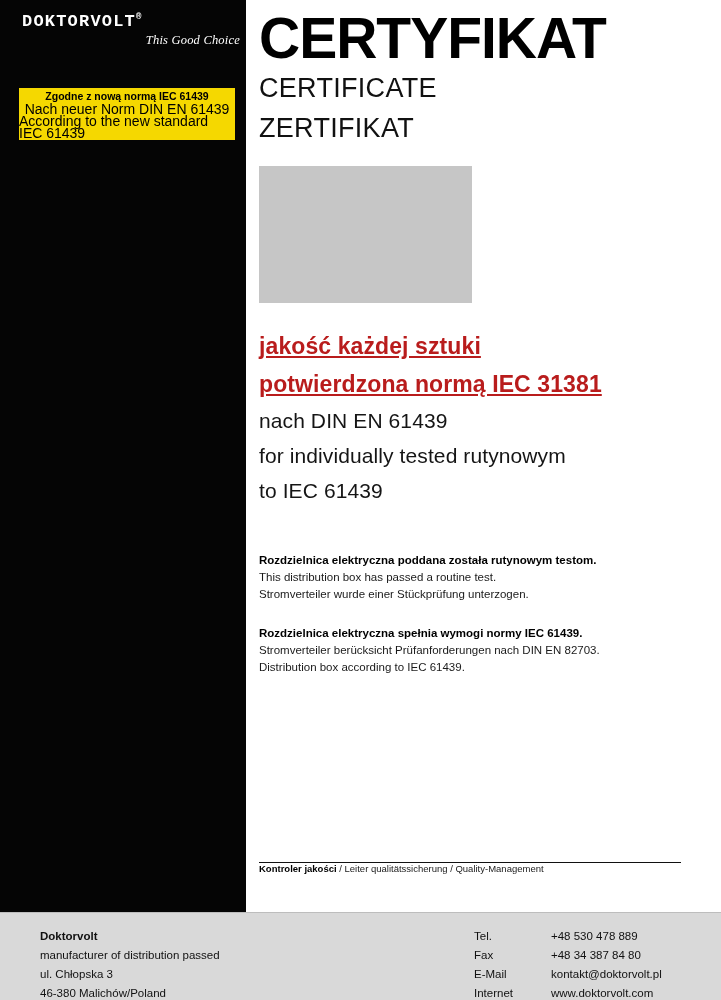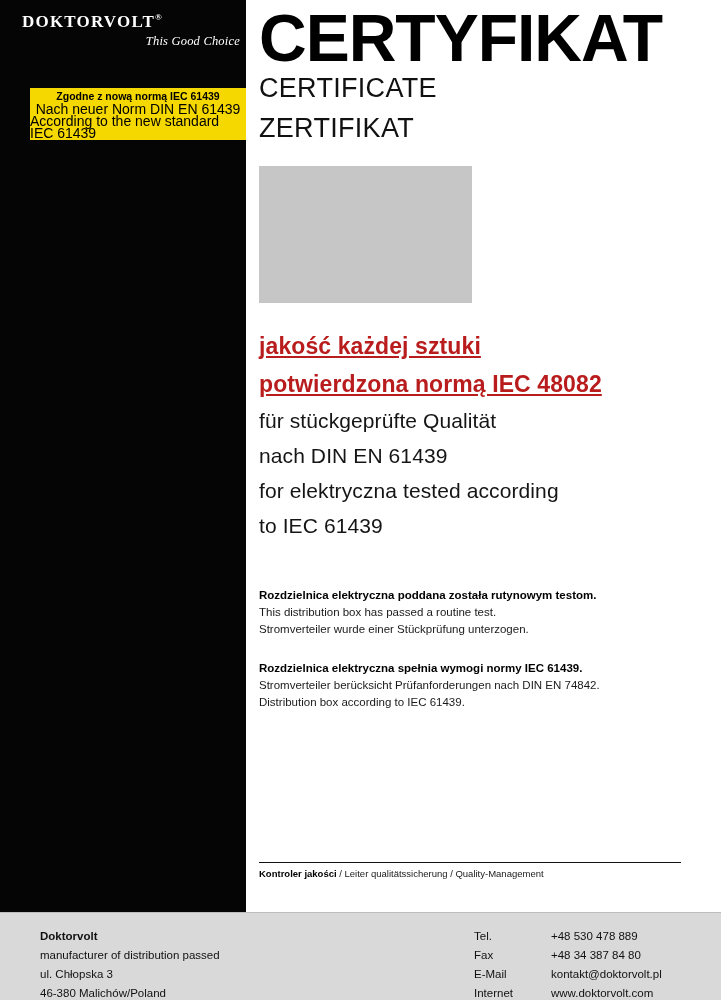--- a/index.html
+++ b/index.html
@@ -36,42 +36,42 @@
     position: absolute;
     left: 22px;
     top: 12px;
     width: 224px;
   }
   .brand-name {
     color: #ffffff;
     font-weight: bold;
     font-size: 17px;
     letter-spacing: 1.2px;
-    font-family: Liberation Serif, serif;
+    font-family: Liberation Mono, monospace;
     white-space: nowrap;
   }
   .brand-name sup {
     font-size: 9px;
     vertical-align: super;
     letter-spacing: 0;
   }
   .brand-slogan {
     color: #ffffff;
     font-size: 12.5px;
     font-style: italic;
     font-family: "Liberation Serif", serif;
     text-align: right;
     width: 218px;
     margin-top: 2px;
     letter-spacing: 0.2px;
   }
 
   .yellow-box {
     position: absolute;
-    left: 30px;
+    left: 19px;
     top: 88px;
     width: 216px;
     height: 52px;
     background: #f5d800;
     display: flex;
     flex-direction: column;
     align-items: center;
     justify-content: center;
   }
   .yellow-line-1 {
@@ -89,21 +89,21 @@
 
   
   .content {
     position: absolute;
     left: 259px;
     top: 0;
     width: 440px;
   }
 
   .title-main {
-    font-size: 66px;
+    font-size: 57px;
     font-weight: bold;
     letter-spacing: -1px;
     line-height: 60px;
     margin-top: 8px;
     color: #000;
     font-family: "Liberation Sans", sans-serif;
   }
   .title-sub {
     font-size: 27px;
     line-height: 40px;
@@ -158,21 +158,20 @@
     position: absolute;
     left: 259px;
     top: 862px;
     width: 422px;
   }
   .sig-rule {
     border-top: 1px solid #111;
     width: 422px;
   }
   .sig-caption {
-    margin-top: 5px;
     font-size: 9.5px;
     color: #1a1a1a;
   }
   .sig-caption b {
     color: #000;
   }
 
   
   .footer {
     position: absolute;
@@ -235,36 +234,35 @@
   <div class="content">
 
     <div class="title-main">CERTYFIKAT</div>
     <div class="title-sub">CERTIFICATE</div>
     <div class="title-sub">ZERTIFIKAT</div>
 
     <div class="photo-placeholder"></div>
 
     <div class="headline">
       <div class="strong">jakość każdej sztuki</div>
-      <div class="strong">potwierdzona normą IEC 48082</div>
-      <div class="light">für stückgeprüfte Qualität</div>
+      <div class="strong">potwierdzona normą IEC 31381</div>
       <div class="light">nach DIN EN 61439</div>
-      <div class="light">for elektryczna tested according</div>
+      <div class="light">for individually tested rutynowym</div>
       <div class="light">to IEC 61439</div>
     </div>
 
     <div class="para-block">
       <div class="para-strong">Rozdzielnica elektryczna poddana została rutynowym testom.</div>
       <div class="para-line">This distribution box has passed a routine test.</div>
       <div class="para-line">Stromverteiler wurde einer Stückprüfung unterzogen.</div>
     </div>
 
     <div class="para-block">
       <div class="para-strong">Rozdzielnica elektryczna spełnia wymogi normy IEC 61439.</div>
-      <div class="para-line">Stromverteiler berücksicht Prüfanforderungen nach DIN EN 74842.</div>
+      <div class="para-line">Stromverteiler berücksicht Prüfanforderungen nach DIN EN 82703.</div>
       <div class="para-line">Distribution box according to IEC 61439.</div>
     </div>
 
   </div>
 
   <div class="signature-area">
     <div class="sig-rule"></div>
     <div class="sig-caption"><b>Kontroler jakości</b><span> / Leiter qualitätssicherung / Quality-Management</span></div>
   </div>
 

